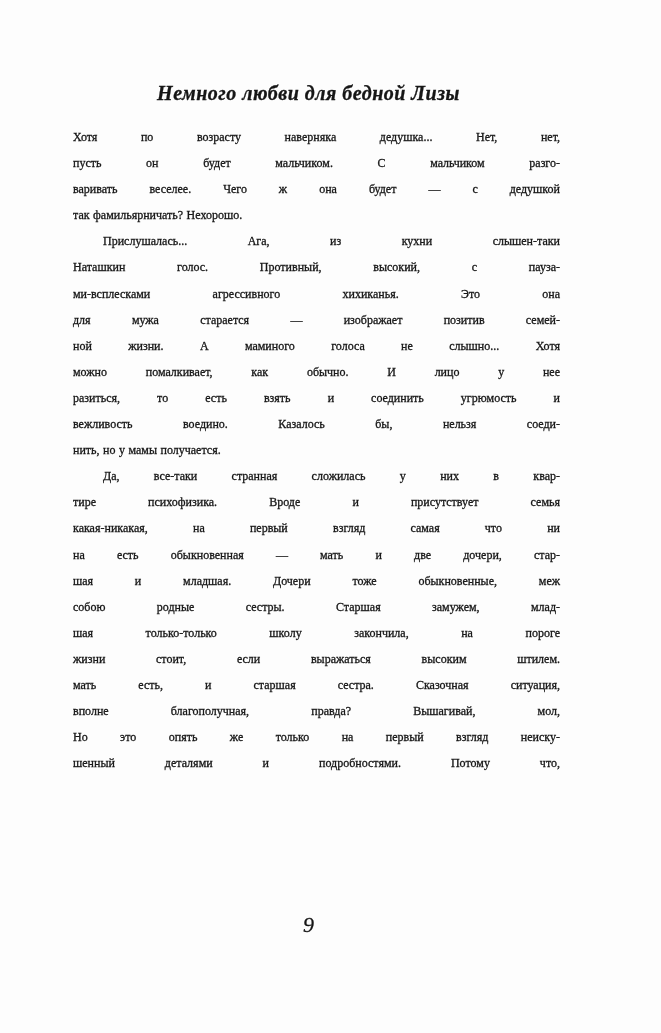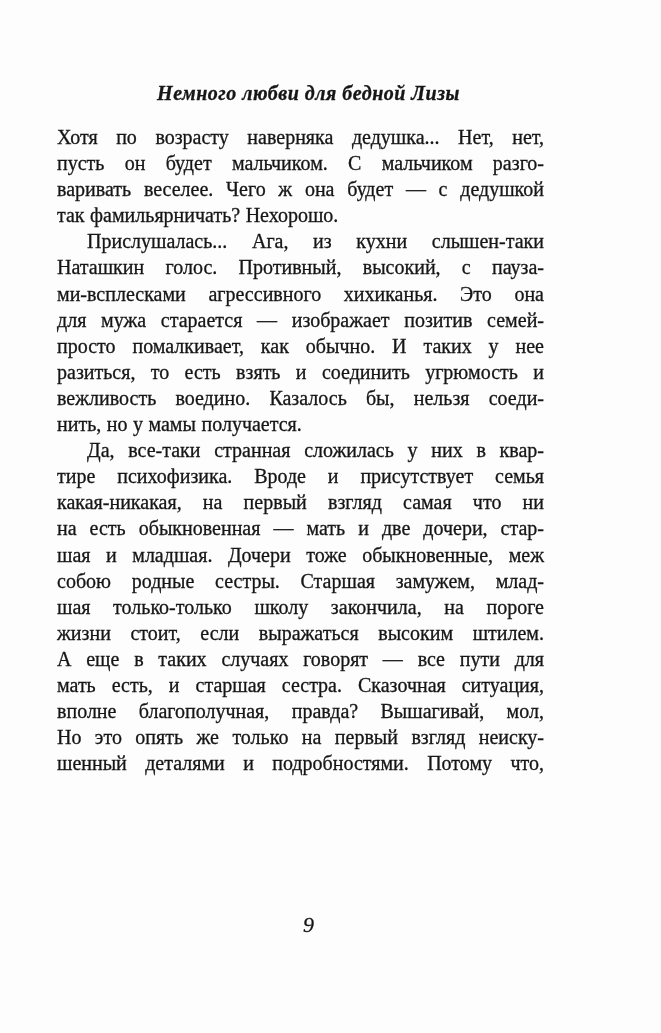--- a/index.html
+++ b/index.html
@@ -26,23 +26,23 @@
     text-align: center;
     font-size: 20px;
     font-weight: bold;
     font-style: italic;
     letter-spacing: 0.5px;
     white-space: nowrap;
   }
   .textblock {
     position: absolute;
     top: 124px;
-    left: 57px;
+    left: 73px;
     width: 487px;
-    font-size: 20px;
+    font-size: 12px;
     line-height: 26.1px;
   }
   .line {
     text-align: justify;
     text-align-last: justify;
     word-spacing: 0.5px;
   }
   .line.endline {
     text-align-last: left;
   }
@@ -70,34 +70,34 @@
 
     <div class="line">Хотя по возрасту наверняка дедушка... Нет, нет,</div>
     <div class="line">пусть он будет мальчиком. С мальчиком разго-</div>
     <div class="line">варивать веселее. Чего ж она будет — с дедушкой</div>
     <div class="line endline">так фамильярничать? Нехорошо.</div>
 
     <div class="line indent">Прислушалась... Ага, из кухни слышен-таки</div>
     <div class="line">Наташкин голос. Противный, высокий, с пауза-</div>
     <div class="line">ми-всплесками агрессивного хихиканья. Это она</div>
     <div class="line">для мужа старается — изображает позитив семей-</div>
-    <div class="line">просто помалкивает, как обычно. И таких у нее</div>
+    <div class="line">ной жизни. А маминого голоса не слышно... Хотя</div>
+    <div class="line">можно помалкивает, как обычно. И лицо у нее</div>
     <div class="line">разиться, то есть взять и соединить угрюмость и</div>
     <div class="line">вежливость воедино. Казалось бы, нельзя соеди-</div>
     <div class="line endline">нить, но у мамы получается.</div>
 
     <div class="line indent">Да, все-таки странная сложилась у них в квар-</div>
     <div class="line">тире психофизика. Вроде и присутствует семья</div>
     <div class="line">какая-никакая, на первый взгляд самая что ни</div>
     <div class="line">на есть обыкновенная — мать и две дочери, стар-</div>
     <div class="line">шая и младшая. Дочери тоже обыкновенные, меж</div>
     <div class="line">собою родные сестры. Старшая замужем, млад-</div>
     <div class="line">шая только-только школу закончила, на пороге</div>
     <div class="line">жизни стоит, если выражаться высоким штилем.</div>
-    <div class="line">А еще в таких случаях говорят — все пути для</div>
     <div class="line">мать есть, и старшая сестра. Сказочная ситуация,</div>
     <div class="line">вполне благополучная, правда? Вышагивай, мол,</div>
     <div class="line">Но это опять же только на первый взгляд неиску-</div>
     <div class="line">шенный деталями и подробностями. Потому что,</div>
   </div>
 
   <div class="folio">9</div>
 
 </div>
 

